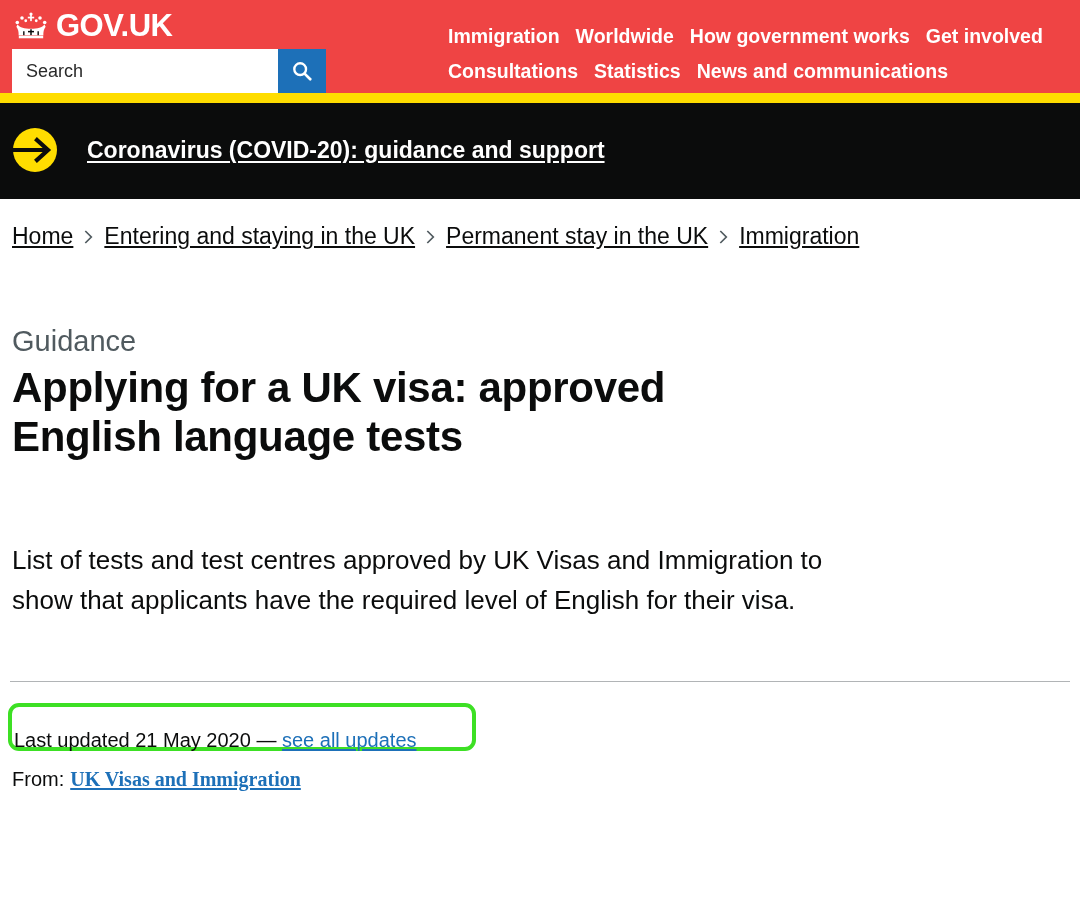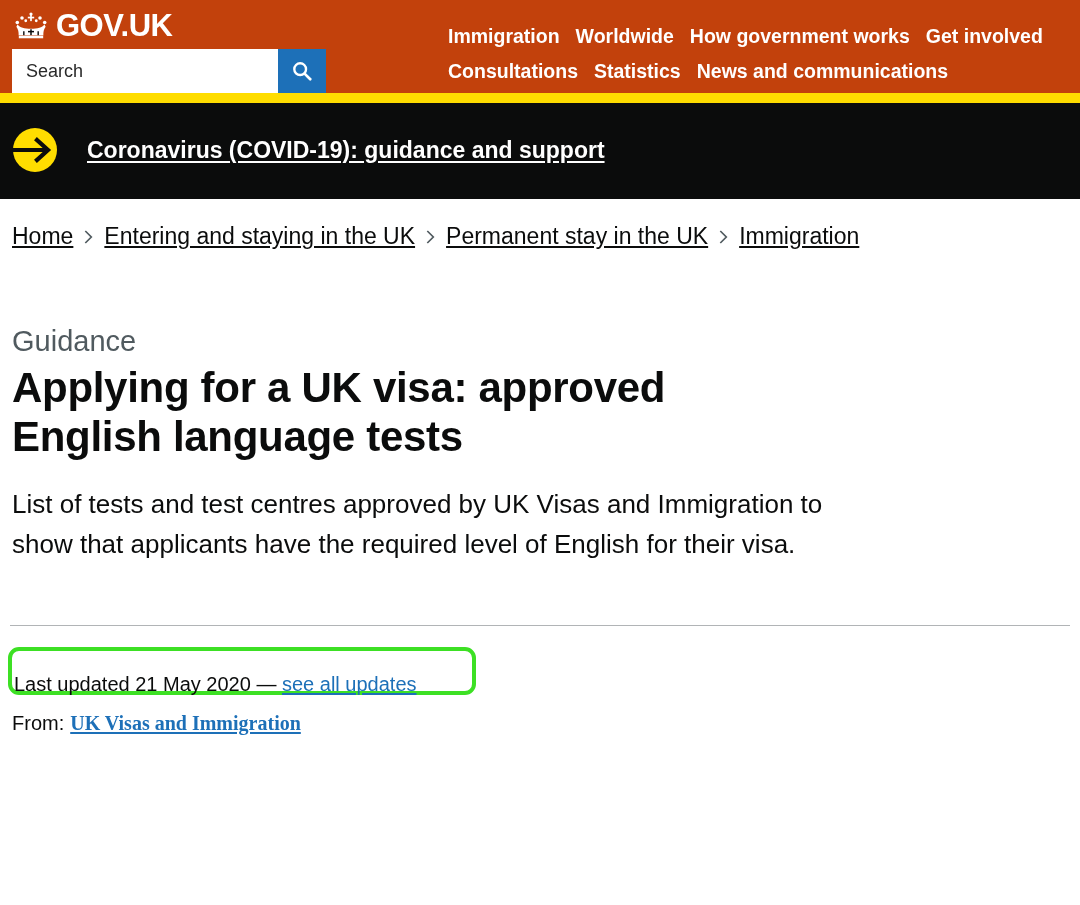--- a/index.html
+++ b/index.html
@@ -8,21 +8,21 @@
     padding: 0;
     width: 1080px;
     height: 905px;
     background: #ffffff;
     font-family: "Liberation Sans", sans-serif;
     -webkit-font-smoothing: antialiased;
   }
 
   
   .gov-header {
-    background: #c2410c;
+    background: #ef4444;
     width: 100%;
     padding: 0;
     position: relative;
   }
   .header-inner {
     display: flex;
     align-items: flex-start;
     padding: 8px 10px 0 10px;
   }
   .header-left {
@@ -174,21 +174,21 @@
     line-height: 1.16;
     margin: 6px 0 0 2px;
     max-width: 740px;
     letter-spacing: -0.3px;
     font-family: "Liberation Sans", sans-serif;
   }
   .lede {
     color: #0b0c0c;
     font-size: 26px;
     line-height: 1.52;
-    margin: 24px 0 0 2px;
+    margin: 80px 0 0 2px;
     max-width: 830px;
     font-weight: 400;
     font-family: "Liberation Sans", sans-serif;
   }
 
   .divider {
     border: none;
     border-top: 1px solid #b1b4b6;
     margin: 61px 0 0 0;
     width: 100%;
@@ -294,21 +294,21 @@
 
   </div>
   <div class="yellow-bar"></div>
 </div>
 
 <div class="covid-banner">
   <svg class="covid-icon" viewBox="0 0 46 46" aria-hidden="true">
     <circle cx="23" cy="23" r="22" fill="#ffdd00"></circle>
     <path d="M0 23 H34 M25 13 L36 23 L25 33" stroke="#0b0c0c" stroke-width="4.2" fill="none" stroke-linecap="square" stroke-linejoin="miter"></path>
   </svg>
-  <a class="covid-link" href="#">Coronavirus (COVID-19): guidance and support</a>
+  <a class="covid-link" href="#">Coronavirus (COVID-20): guidance and support</a>
 </div>
 
 <div class="main">
 
   <div class="breadcrumb">
     <a class="crumb" href="#">Home</a>
     <span class="crumb-sep">
       <svg width="9" height="14" viewBox="0 0 9 14" aria-hidden="true">
           <path d="M1.3 1 L7.3 7 L1.3 13" stroke="#505a5f" stroke-width="1.7" fill="none"></path>
         </svg>

